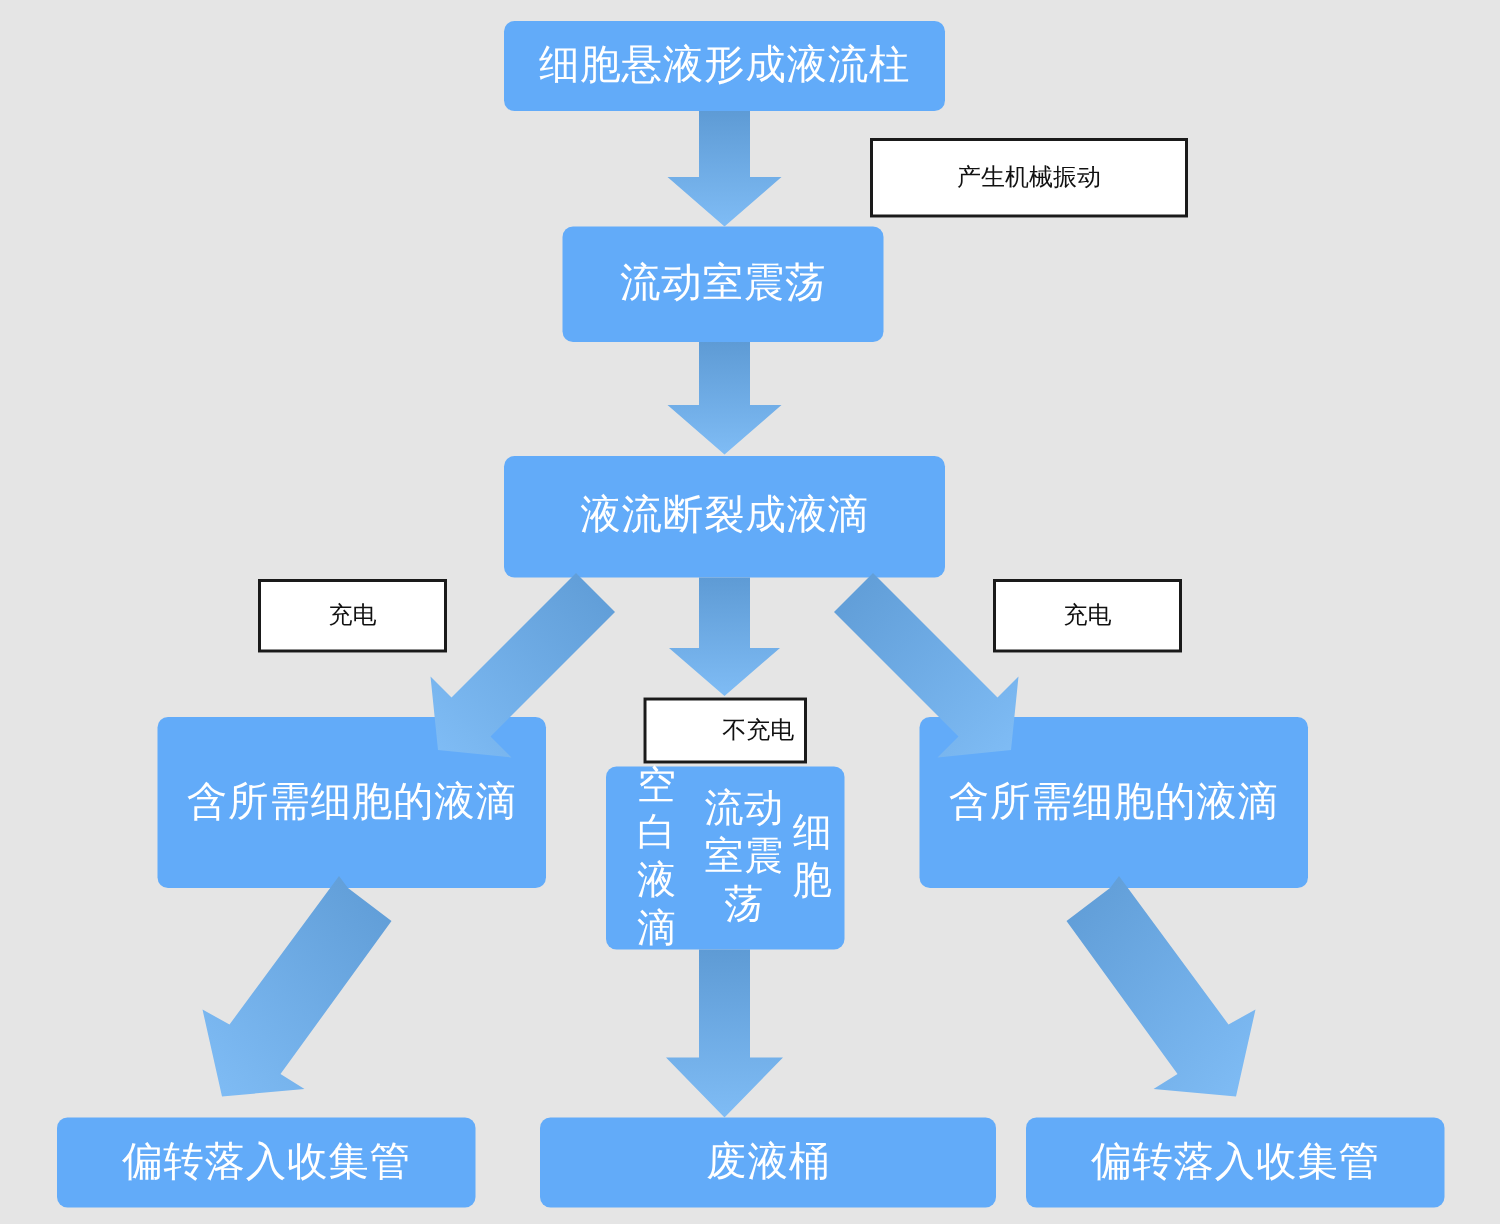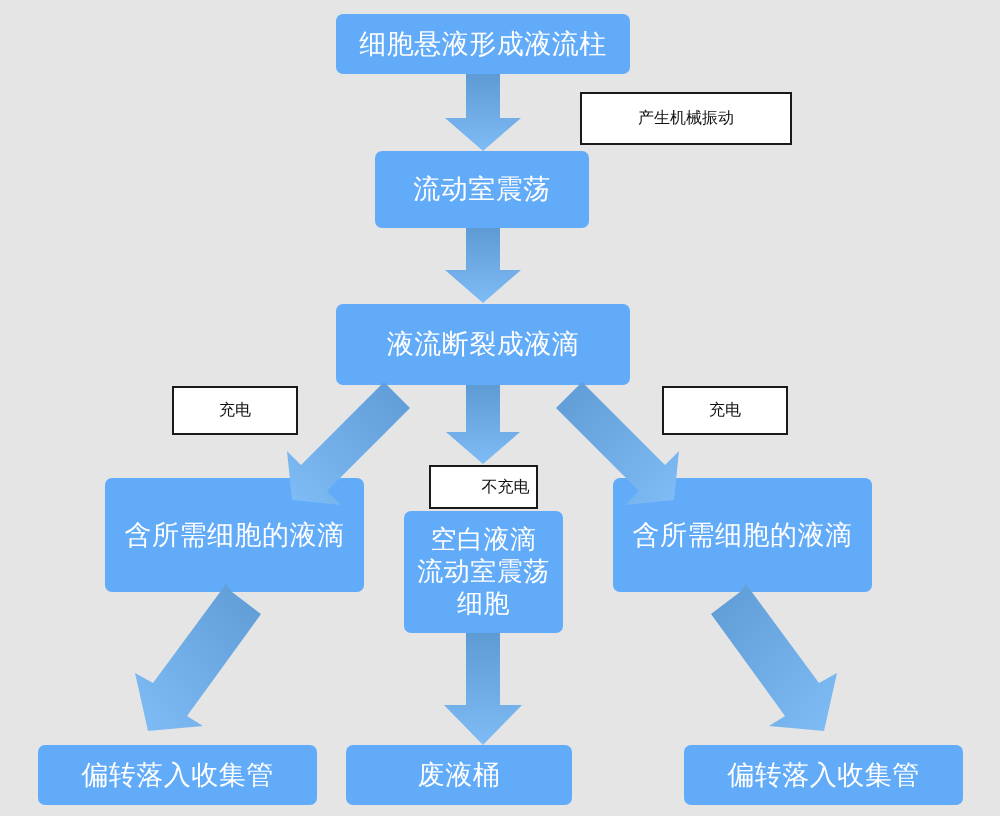--- a/index.html
+++ b/index.html
@@ -120,31 +120,31 @@
 
   <div class="node" style="left:336px; top:14px; width:294px; height:60px;">细胞悬液形成液流柱</div>
 
   <div class="node" style="left:375px; top:151px; width:214px; height:77px;">流动室震荡</div>
 
   <div class="node" style="left:336px; top:304px; width:294px; height:81px;text-align:center;">液流断裂成液滴</div>
 
   <div class="node" style="left:105px; top:478px; width:259px; height:114px;">含所需细胞的液滴</div>
 
   <div class="node small" style="left:404px; top:511px; width:159px; height:122px;
-       flex-direction:column;">
+       flex-direction:row;">
     <span>空白液滴</span>
     <span>流动室震荡</span>
     <span>细胞</span>
   </div>
 
   <div class="node" style="left:613px; top:478px; width:259px; height:114px;">含所需细胞的液滴</div>
 
   <div class="node" style="left:38px; top:745px; width:279px; height:60px;">偏转落入收集管</div>
 
-  <div class="node" style="left:346px; top:745px; width:226px; height:60px;text-align:center;">废液桶</div>
+  <div class="node" style="left:360px; top:745px; width:304px; height:60px;text-align:center;">废液桶</div>
 
   <div class="node" style="left:684px; top:745px; width:279px; height:60px;">偏转落入收集管</div>
 
   <div class="annot" style="left:580px; top:92px; width:212px; height:53px;">产生机械振动</div>
 
   <div class="annot" style="left:172px; top:386px; width:126px; height:49px;">充电</div>
 
   <div class="annot" style="left:429px; top:465px; width:109px; height:44px;padding-left:44px;">不充电</div>
 
   <div class="annot" style="left:662px; top:386px; width:126px; height:49px;">充电</div>

